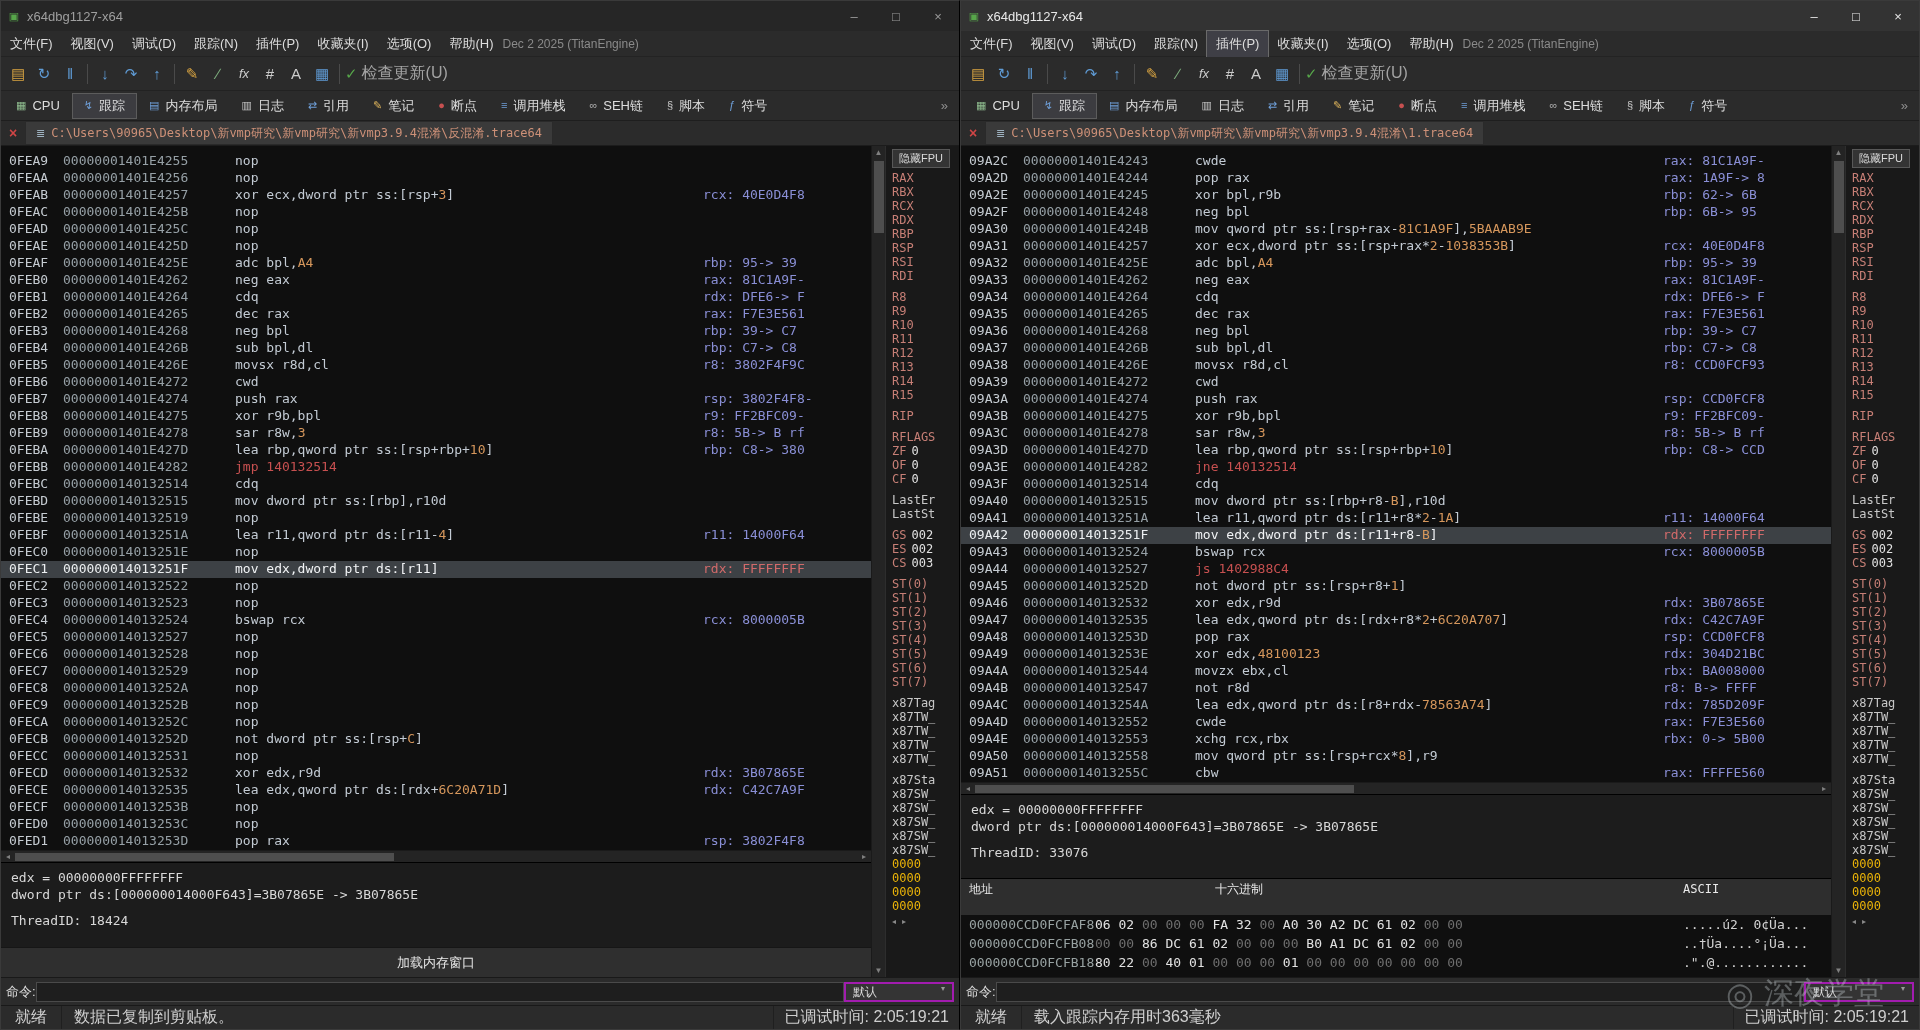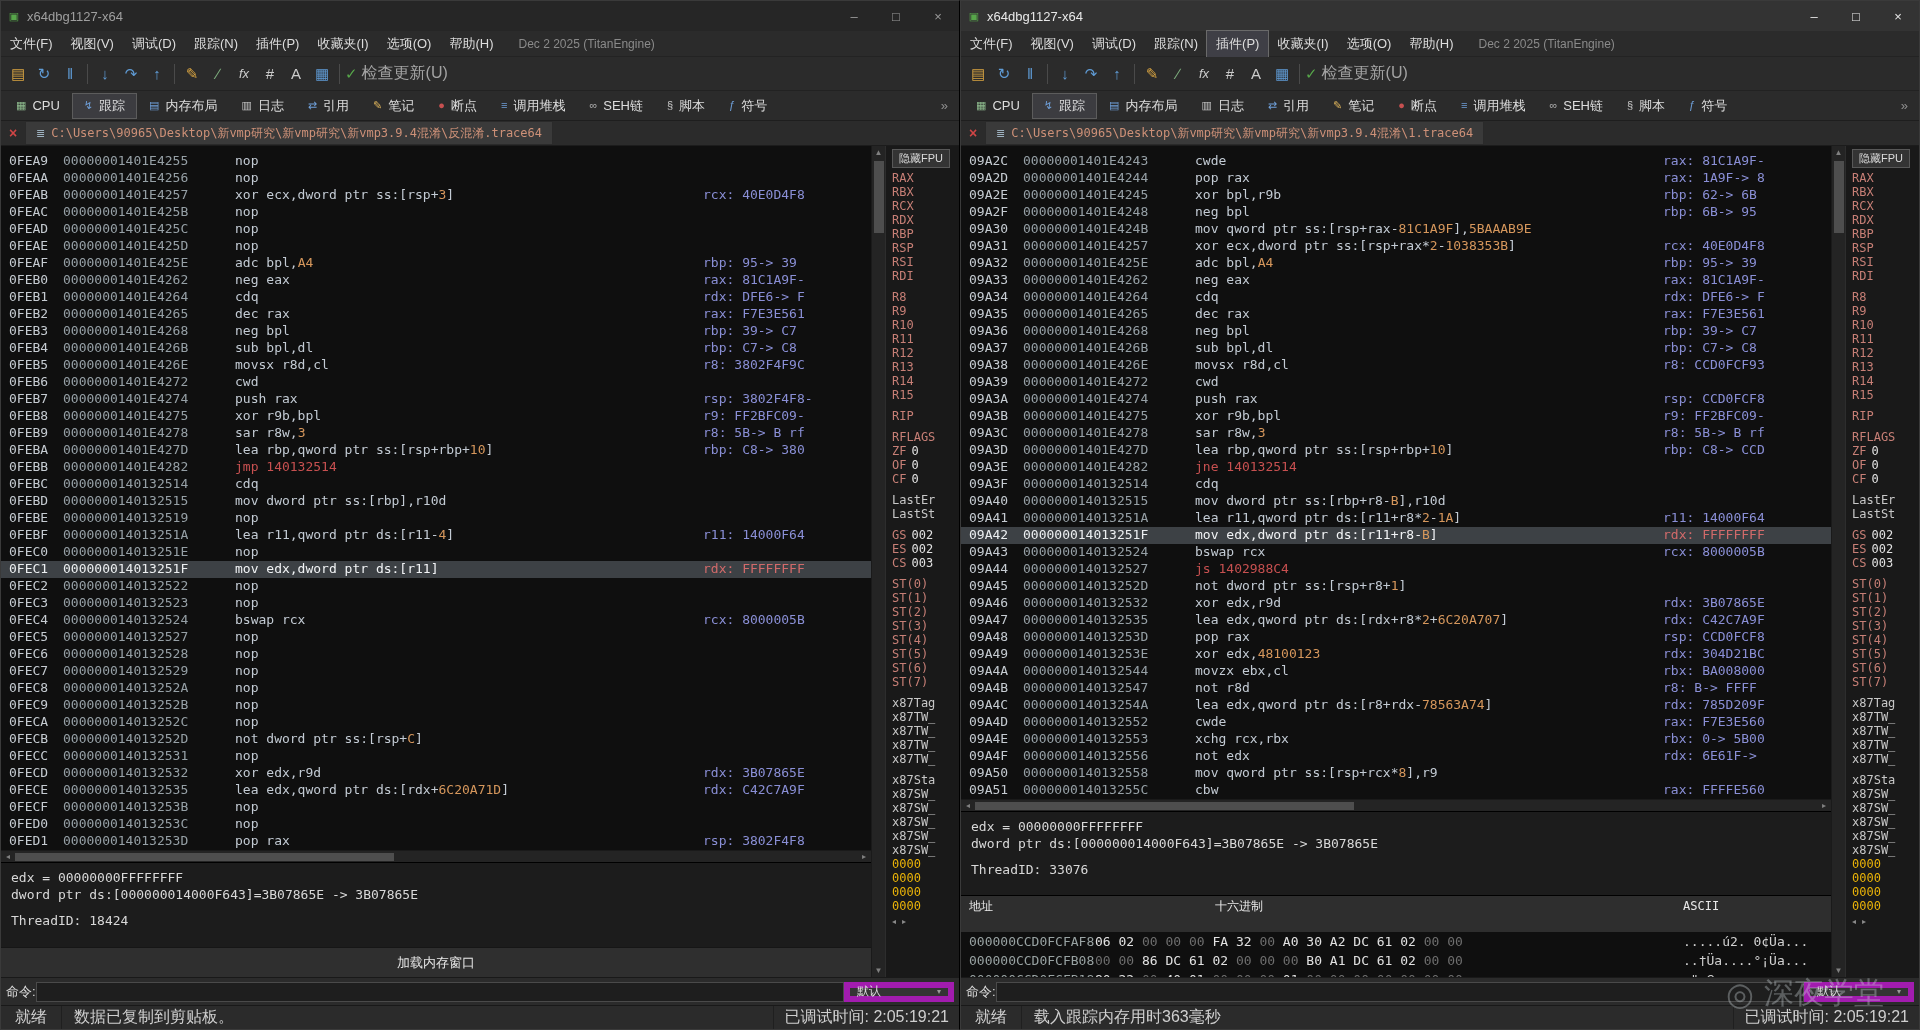--- a/index.html
+++ b/index.html
@@ -12,21 +12,21 @@
   .win.active .titlebar{background:#333333;color:#e8e8e8}
   .appicon{width:26px;text-align:center;color:#57a64a;font-size:11px}
   .title{flex:1;white-space:nowrap;overflow:hidden}
   .winbtn{width:42px;height:30px;display:flex;align-items:center;justify-content:center;color:#9a9a9a;font-size:13px}
   .win.active .winbtn{color:#e6e6e6}
   
   .menubar{height:26px;flex:none;display:flex;align-items:center;background:#2b2b2b;border-bottom:1px solid #232323;font-size:13px;color:#dcdcdc}
   .menuitems{display:flex;align-items:center;height:100%}
   .menuitem{padding:4px 9px;white-space:nowrap}
   .menuitem.hot{background:#3f3f46;outline:1px solid #6a6a6a}
-  .menudate{color:#8a8a8a;font-size:12px;margin-left:16px;white-space:nowrap}
+  .menudate{color:#8a8a8a;font-size:12px;white-space:nowrap}
   
   .toolbar{height:34px;flex:none;display:flex;align-items:center;background:#2b2b2b;border-bottom:1px solid #222;padding-left:4px}
   .tbicon{min-width:24px;height:24px;margin:0 1px;display:flex;align-items:center;justify-content:center}
   .tbicon .tbg{font-size:15px;line-height:1}
   .tbicon.it .tbg{font-style:italic;font-size:13px}
   .tbicon.sep{min-width:7px;width:7px}
   .tbicon.sep::before{content:"";display:block;width:1px;height:20px;background:#4a4a4a;margin:0 auto}
   .tblabel{font-size:16px;color:#a3a3a3;margin-left:4px;white-space:nowrap}
   .tblabel:empty{display:none}
   
@@ -93,21 +93,21 @@
   .regline.gap{height:7px}
   .regline .rl{color:#c77f76}
   .regline.pl .rl{color:#c8c8c8}
   .regline.pv .rl{color:#eab308}
   .rv{color:#e2e2e2;margin-left:5px}
   .panelarrows{color:#8a8a8a;font-size:8px;margin-top:4px;letter-spacing:6px}
   
   .cmdbar{height:28px;flex:none;display:flex;align-items:center;background:#2b2b2b;border-top:1px solid #191919;padding:0 5px}
   .cmdlabel{color:#dcdcdc;font-size:13px;white-space:nowrap}
   .cmdinput{flex:1;height:20px;background:#1e1e1e;border:1px solid #4a4a4a;outline:none;color:#ddd;font:12px "DejaVu Sans Mono",monospace;padding:0 4px}
-  .cmdcombo{width:110px;height:20px;flex:none;display:flex;align-items:center;justify-content:space-between;background:#343434;border:6px solid #a21caf;color:#dcdcdc;font-size:12px;padding:0 7px}
+  .cmdcombo{width:110px;height:20px;flex:none;display:flex;justify-content:space-between;background:#343434;border:2px solid #a21caf;color:#dcdcdc;font-size:12px;padding:0 7px}
   .caret{color:#999;font-size:8px}
   
   .statusbar{height:24px;flex:none;display:flex;align-items:center;background:#2b2b2b;border-top:1px solid #191919;font-size:16px;color:#cfcfcf}
   .st-ready{padding:0 14px;border-right:1px solid #1f1f1f;height:100%;display:flex;align-items:center}
   .st-msg{padding:0 12px;flex:1;border-right:1px solid #1f1f1f;height:100%;display:flex;align-items:center;white-space:nowrap;overflow:hidden}
   .st-time{padding:0 10px;white-space:nowrap}
   
   .watermark{position:absolute;right:36px;bottom:16px;display:flex;align-items:center;gap:10px;opacity:.35;color:#cfd8dc;font-size:30px;pointer-events:none;z-index:9}
   .watermark .wicon{font-size:32px}
 </style>
@@ -1258,26 +1258,20 @@
             <span class="c-reg">rax: F7E3E560</span>
           </div>
 
           <div class="trow">
             <span class="c-idx">09A4E</span>
             <span class="c-addr">0000000140132553</span>
             <span class="c-asm">xchg rcx,rbx</span>
             <span class="c-reg">rbx: 0-&gt; 5B00</span>
           </div>
 
-          <div class="trow">
-            <span class="c-idx">09A4F</span>
-            <span class="c-addr">0000000140132556</span>
-            <span class="c-asm">not edx</span>
-            <span class="c-reg">rdx: 6E61F-&gt;</span>
-          </div>
 
           <div class="trow">
             <span class="c-idx">09A50</span>
             <span class="c-addr">0000000140132558</span>
             <span class="c-asm">mov qword ptr ss:[rsp+rcx*<span class="num">8</span>],r9</span>
             <span class="c-reg"></span>
           </div>
 
           <div class="trow">
             <span class="c-idx">09A51</span>

